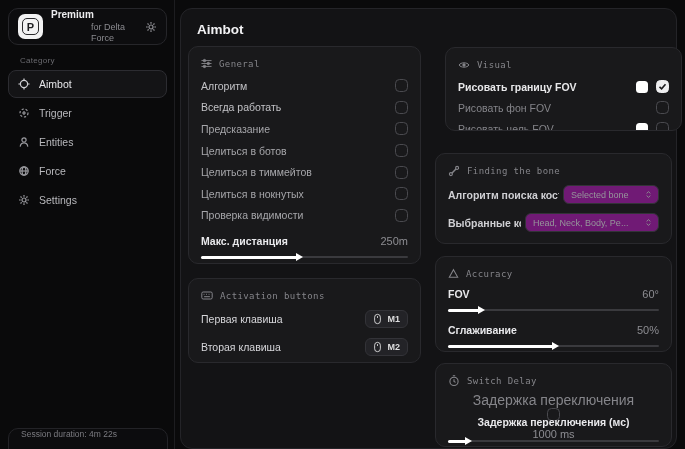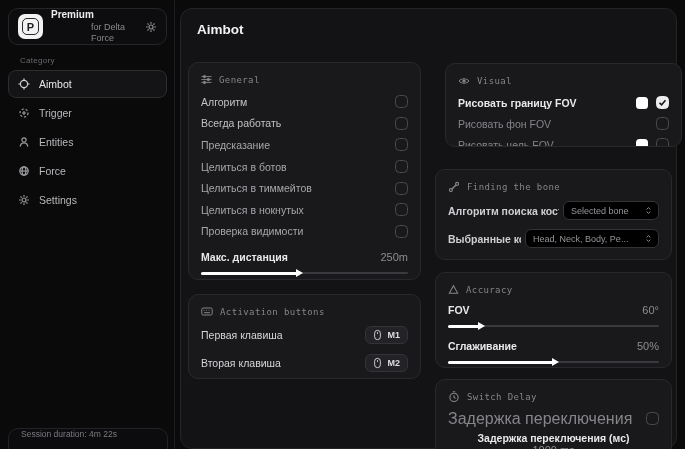--- a/index.html
+++ b/index.html
@@ -39,21 +39,21 @@
     padding:0 0 7px 12px; background:#0c0c0e; }
   .session-text { font-size:8.5px; color:#7b7b80; }
 
   
   .panel { position:absolute; left:180px; top:8px; width:497px; height:441px;
     background:#131315; border:1px solid #242428; border-radius:12px; }
   .page-title { position:absolute; left:16px; top:13px; font-size:13.5px;
     font-weight:bold; color:#f2f2f4; }
 
   .card { position:absolute; background:#19191b; border:1px solid #29292d;
-    border-radius:10px; padding:10px 12px; overflow:hidden;margin-top:16px; }
+    border-radius:10px; padding:10px 12px; overflow:hidden; }
   .card-head { display:flex; align-items:center; gap:7px; height:13px; margin-bottom:5px;
     font-family:"DejaVu Sans Mono", monospace; font-size:9px; color:#85858a; letter-spacing:.4px; }
 
   .row { display:flex; align-items:center; justify-content:space-between; }
   .t-row { height:21.6px; font-size:10.5px; }
   .t-row .label { color:#a6a6aa; }
   .t-row:nth-of-type(-n+3) .label { color:#c2c2c6; }
   .t-row:nth-last-of-type(1) .label { color:#8d8d92; }
 
   .checkbox { width:13px; height:13px; border:1.5px solid #4a4a4f; border-radius:4.5px;
@@ -78,25 +78,25 @@
     background:#232327; border:1px solid #333338; border-radius:6px;
     font-size:9px; font-weight:bold; color:#dededf; }
 
   .v-row { height:21px; font-size:10.5px; }
   .v-row.bright .label { color:#e8e8ea; font-weight:bold; }
   .v-row.dim .label { color:#85858a; }
 
   .b-row { height:25px; margin-top:3px; font-size:10.5px; }
   .b-row .label { color:#cfcfd3; font-weight:bold; white-space:nowrap; overflow:hidden; flex:1; margin-right:4px; }
   .dropdown { flex:none; display:flex; align-items:center; justify-content:space-between;
-    height:19px; padding:0 5px 0 7px; background:#000000; border:1px solid #333338;
+    height:19px; padding:0 5px 0 7px; background:#701a75; border:1px solid #333338;
     border-radius:6px; font-size:9px; color:#96969b; gap:4px; }
   .dropdown .dd-text { white-space:nowrap; overflow:hidden; }
 
-  .dim-toggle-row { height:21px; font-size:16px; }
+  .dim-toggle-row { height:21px; font-size:14px;flex-direction:column; }
   .dim-toggle-row .label { color:#85858a; }
 
   svg { display:block; }
 </style>
 </head>
 <body>
 
 <div class="screen">
 
   <div class="sidebar">

